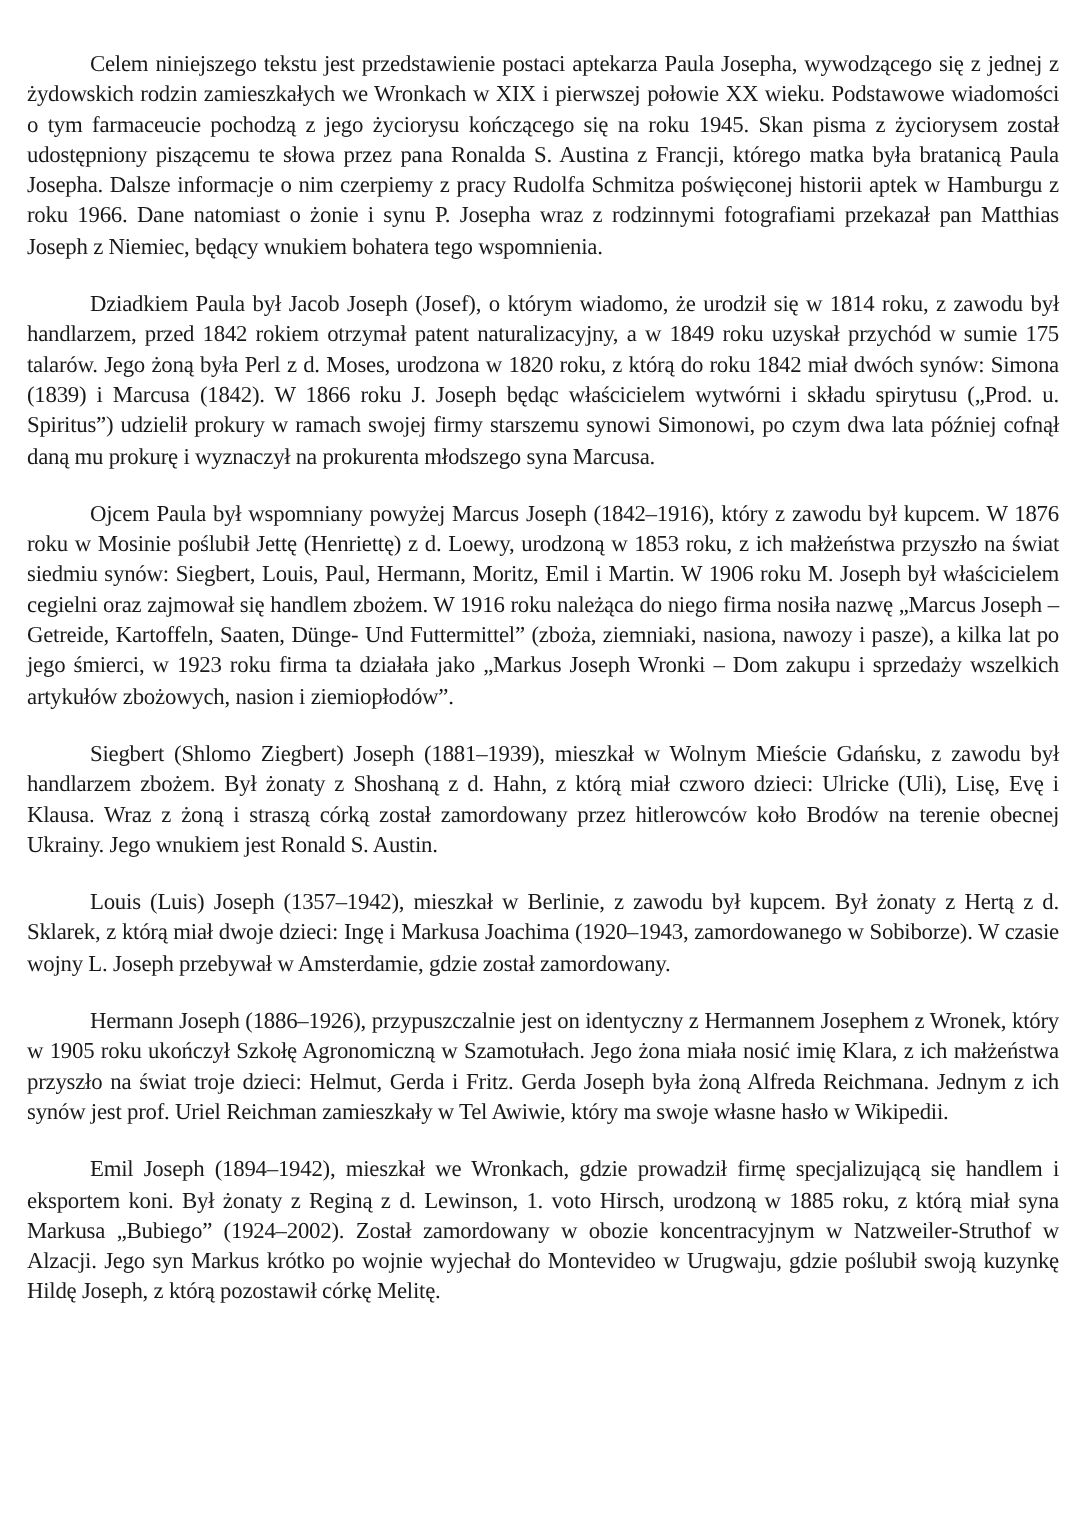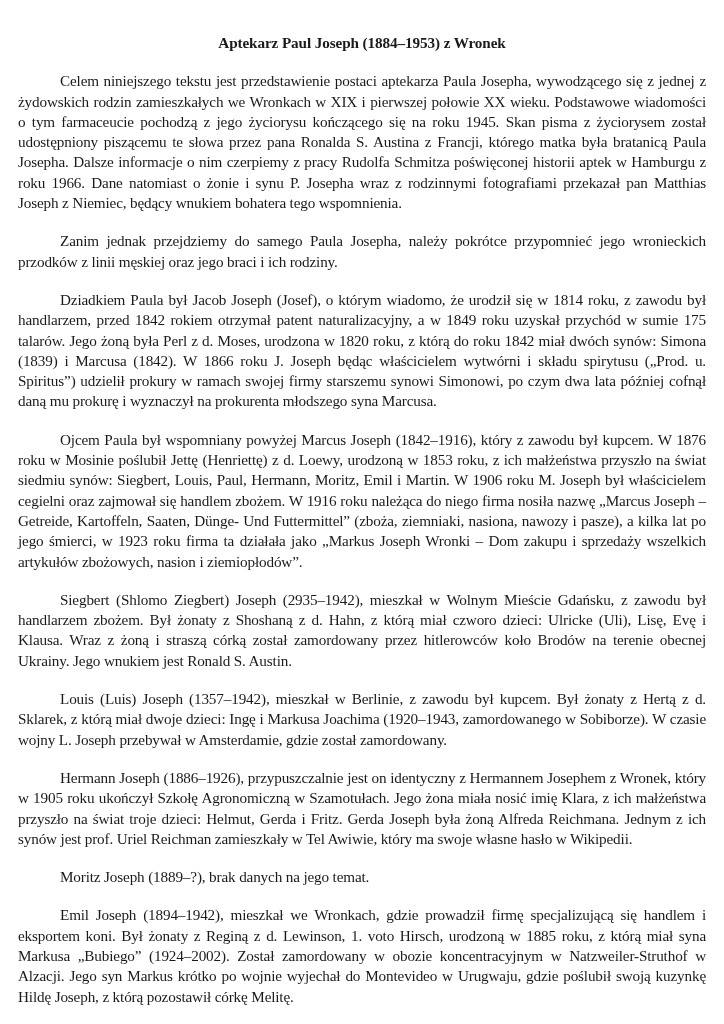--- a/index.html
+++ b/index.html
@@ -16,33 +16,30 @@
   p {
     margin: 0 0 18px 0; text-align: justify; text-indent: 42px;
     letter-spacing: -0.15px;
   }
   b { font-weight: normal; }
 </style>
 </head>
 <body>
 
 <div class="page">
-  <div class="title">Aptekarz Paul Joseph (1884–1953) z Wronek</div>
 
   <p><span>Celem niniejszego tekstu jest przedstawienie postaci aptekarza Paula Josepha, wywodzącego się z jednej z żydowskich rodzin zamieszkałych we Wronkach w XIX i pierwszej połowie XX wieku. Podstawowe wiadomości o tym farmaceucie pochodzą z jego życiorysu kończącego się na roku 1945. Skan pisma z życiorysem został udostępniony piszącemu te słowa przez pana Ronalda S. Austina z Francji, którego matka była bratanicą Paula Josepha. Dalsze informacje o nim czerpiemy z pracy Rudolfa Schmitza poświęconej historii aptek w Hamburgu z roku 1966. Dane natomiast o żonie i synu P. Josepha wraz z rodzinnymi fotografiami przekazał pan Matthias Joseph z Niemiec, będący wnukiem bohatera tego wspomnienia.</span></p>
 
-  <p><span>Zanim jednak przejdziemy do samego Paula Josepha, należy pokrótce przypomnieć jego wronieckich przodków z linii męskiej oraz jego braci i ich rodziny.</span></p>
 
   <p><span>Dziadkiem Paula był </span><b>Jacob Joseph (Josef)</b><span>, o którym wiadomo, że urodził się w 1814 roku, z zawodu był handlarzem, przed 1842 rokiem otrzymał patent naturalizacyjny, a w 1849 roku uzyskał przychód w sumie 175 talarów. Jego żoną była Perl z d. Moses, urodzona w 1820 roku, z którą do roku 1842 miał dwóch synów: Simona (1839) i Marcusa (1842). W 1866 roku J. Joseph będąc właścicielem wytwórni i składu spirytusu („Prod. u. Spiritus”) udzielił prokury w ramach swojej firmy starszemu synowi Simonowi, po czym dwa lata później cofnął daną mu prokurę i wyznaczył na prokurenta młodszego syna Marcusa.</span></p>
 
   <p><span>Ojcem Paula był wspomniany powyżej </span><b>Marcus Joseph (1842–1916)</b><span>, który z zawodu był kupcem. W 1876 roku w Mosinie poślubił Jettę (Henriettę) z d. Loewy, urodzoną w 1853 roku, z ich małżeństwa przyszło na świat siedmiu synów: Siegbert, Louis, Paul, Hermann, Moritz, Emil i Martin. W 1906 roku M. Joseph był właścicielem cegielni oraz zajmował się handlem zbożem. W 1916 roku należąca do niego firma nosiła nazwę „Marcus Joseph – Getreide, Kartoffeln, Saaten, Dünge- Und Futtermittel” (zboża, ziemniaki, nasiona, nawozy i pasze), a kilka lat po jego śmierci, w 1923 roku firma ta działała jako „Markus Joseph Wronki – Dom zakupu i sprzedaży wszelkich artykułów zbożowych, nasion i ziemiopłodów”.</span></p>
 
-  <p><b>Siegbert (Shlomo Ziegbert) Joseph (2935–1942)</b><span>, mieszkał w Wolnym Mieście Gdańsku, z zawodu był handlarzem zbożem. Był żonaty z Shoshaną z d. Hahn, z którą miał czworo dzieci: Ulricke (Uli), Lisę, Evę i Klausa. Wraz z żoną i straszą córką został zamordowany przez hitlerowców koło Brodów na terenie obecnej Ukrainy. Jego wnukiem jest Ronald S. Austin.</span></p>
+  <p><b>Siegbert (Shlomo Ziegbert) Joseph (1881–1939)</b><span>, mieszkał w Wolnym Mieście Gdańsku, z zawodu był handlarzem zbożem. Był żonaty z Shoshaną z d. Hahn, z którą miał czworo dzieci: Ulricke (Uli), Lisę, Evę i Klausa. Wraz z żoną i straszą córką został zamordowany przez hitlerowców koło Brodów na terenie obecnej Ukrainy. Jego wnukiem jest Ronald S. Austin.</span></p>
 
   <p><b>Louis (Luis) Joseph (1357–1942)</b><span>, mieszkał w Berlinie, z zawodu był kupcem. Był żonaty z Hertą z d. Sklarek, z którą miał dwoje dzieci: Ingę i Markusa Joachima (1920–1943, zamordowanego w Sobiborze). W czasie wojny L. Joseph przebywał w Amsterdamie, gdzie został zamordowany.</span></p>
 
   <p><b>Hermann Joseph (1886–1926)</b><span>, przypuszczalnie jest on identyczny z Hermannem Josephem z Wronek, który w 1905 roku ukończył Szkołę Agronomiczną w Szamotułach. Jego żona miała nosić imię Klara, z ich małżeństwa przyszło na świat troje dzieci: Helmut, Gerda i Fritz. Gerda Joseph była żoną Alfreda Reichmana. Jednym z ich synów jest prof. Uriel Reichman zamieszkały w Tel Awiwie, który ma swoje własne hasło w Wikipedii.</span></p>
 
-  <p><b>Moritz Joseph (1889–?)</b><span>, brak danych na jego temat.</span></p>
 
   <p><b>Emil Joseph (1894–1942)</b><span>, mieszkał we Wronkach, gdzie prowadził firmę specjalizującą się handlem i eksportem koni. Był żonaty z Reginą z d. Lewinson, 1. voto Hirsch, urodzoną w 1885 roku, z którą miał syna Markusa „Bubiego” (1924–2002). Został zamordowany w obozie koncentracyjnym w Natzweiler-Struthof w Alzacji. Jego syn Markus krótko po wojnie wyjechał do Montevideo w Urugwaju, gdzie poślubił swoją kuzynkę Hildę Joseph, z którą pozostawił córkę Melitę.</span></p>
 
 </div>
 
 </body></html>

